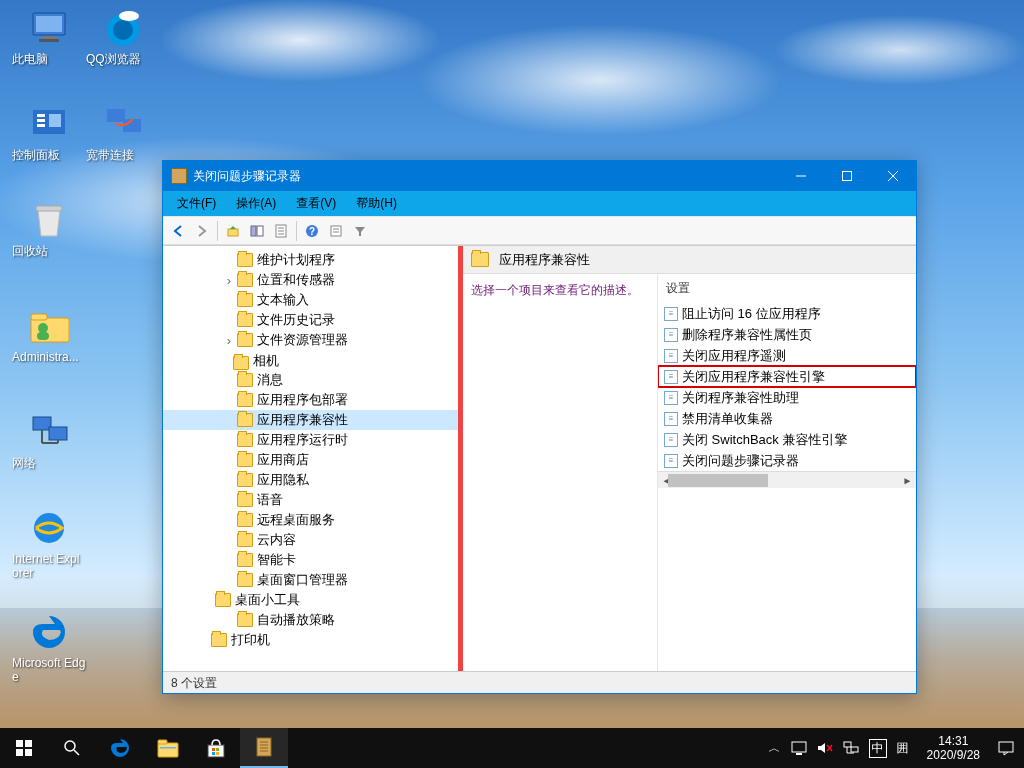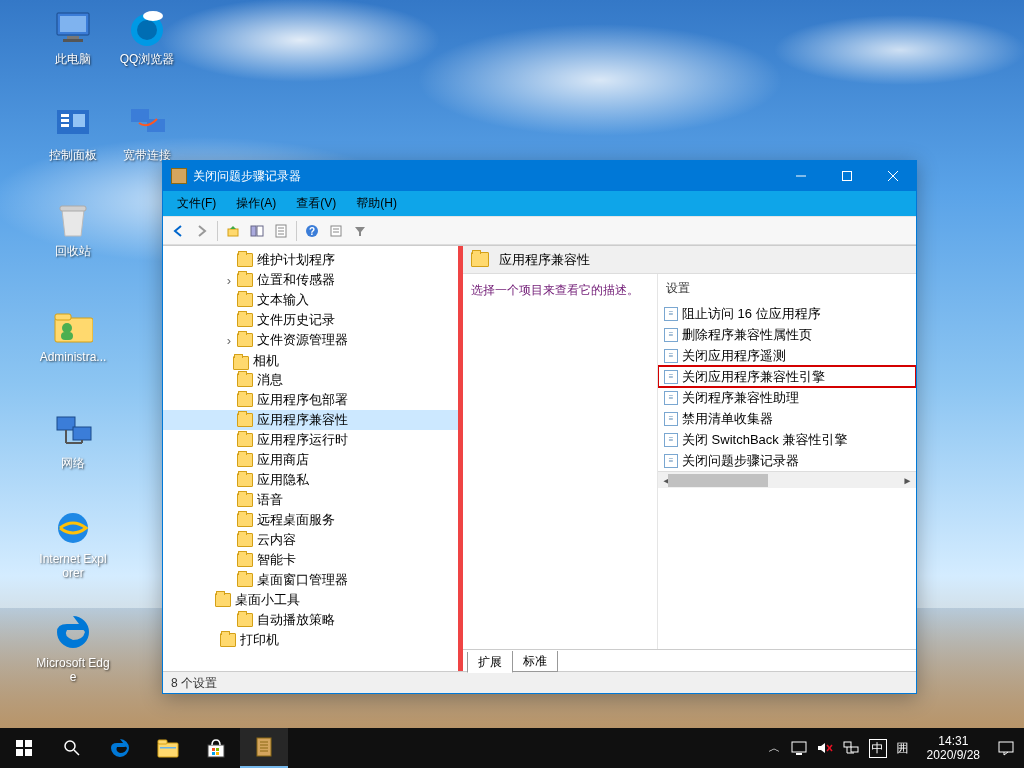--- a/index.html
+++ b/index.html
@@ -11,21 +11,21 @@
   radial-gradient(ellipse 260px 80px at 600px 80px, rgba(255,255,255,.8), transparent 70%),
   radial-gradient(ellipse 180px 50px at 900px 50px, rgba(255,255,255,.75), transparent 70%),
   radial-gradient(ellipse 300px 90px at 200px 200px, rgba(255,255,255,.7), transparent 70%),
   radial-gradient(ellipse 220px 70px at 700px 320px, rgba(255,255,255,.65), transparent 70%),
   linear-gradient(to bottom,#3478c7 0%,#5aa3e8 25%,#8cc5f2 50%,#d4ecff 75%,#c9a882 100%);
 }
 .beach { position:absolute; bottom:40px; left:0; right:0; height:120px; background:linear-gradient(180deg,rgba(120,150,180,.3),#b8956a); }
 
 
 .desktop { position:absolute; inset:0; }
-.di { position:absolute; width:74px; text-align:center; color:#fff; font-size:12px; text-shadow:1px 1px 2px rgba(0,0,0,.7); cursor:pointer;margin-left:24px; }
+.di { position:absolute; width:74px; color:#fff; font-size:12px; text-shadow:1px 1px 2px rgba(0,0,0,.7); cursor:pointer; }
 .di .ic { width:40px; height:40px; margin:0 auto 4px; display:flex; align-items:center; justify-content:center; }
 .di .lbl { line-height:14px; word-break:break-all; }
 
 
 .taskbar { position:absolute; bottom:0; left:0; right:0; height:40px; background:#101010; display:flex; align-items:center; color:#fff; }
 .taskbar .tb-item { width:48px; height:40px; display:flex; align-items:center; justify-content:center; cursor:pointer; }
 .taskbar .tb-item.active { border-bottom:2px solid #76b9ed; background:#272727; }
 .tray { margin-left:auto; display:flex; align-items:center; gap:10px; padding:0 10px; font-size:12px; }
 .tray .tt { cursor:pointer; }
 .clock { text-align:center; font-size:12px; line-height:14px; padding:0 8px; }
@@ -350,21 +350,21 @@
         <div class="tnode" style="padding-left: 36px;">
           <span class="tw"></span>
           <span class="tfold"></span>
           <span>桌面小工具</span>
         </div>
         <div class="tnode" style="padding-left: 58px;">
           <span class="tw"></span>
           <span class="tfold"></span>
           <span>自动播放策略</span>
         </div>
-        <div class="tnode" style="padding-left: 41px; text-align: right;">
+        <div class="tnode" style="padding-left: 32px; text-align: right;">
           <span class="tw"></span>
           <span class="tfold"></span>
           <span>打印机</span>
         </div>
       </div>
     <div class="right">
       <div class="rhdr">
         <div class="tfold" style="width:18px;height:15px;"></div>
         <span>应用程序兼容性</span>
       </div>
@@ -406,27 +406,20 @@
               <div class="setting">
                 <span class="sicon">≡</span>
                 <span>关闭问题步骤记录器</span>
               </div>
             </div>
           <div class="hscroll">
             <div class="arrow" style="left:0">◄</div>
             <div class="thumb"></div>
             <div class="arrow" style="right:0">►</div>
           </div>
-        </div>
-      </div>
-      <div class="tabs">
-        <div style="flex:0 0 2px"></div>
-        <div class="tabs-wrap">
-          <div class="tab active">扩展</div>
-          <div class="tab">标准</div>
         </div>
       </div>
     </div>
   </div>
 
   <div class="status">
     <span>8 个设置</span>
   </div>
 </div>
 

